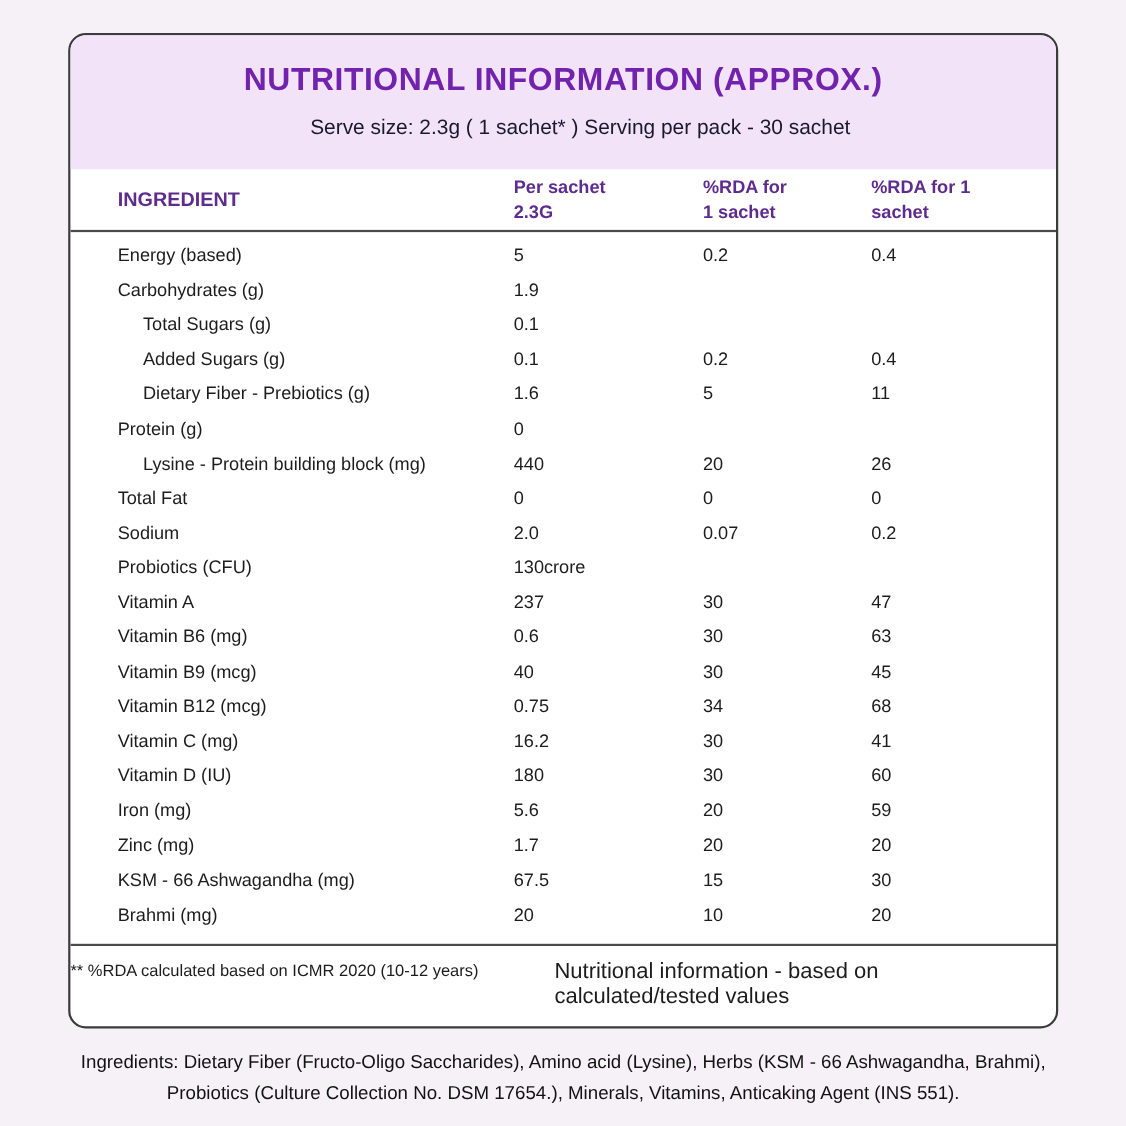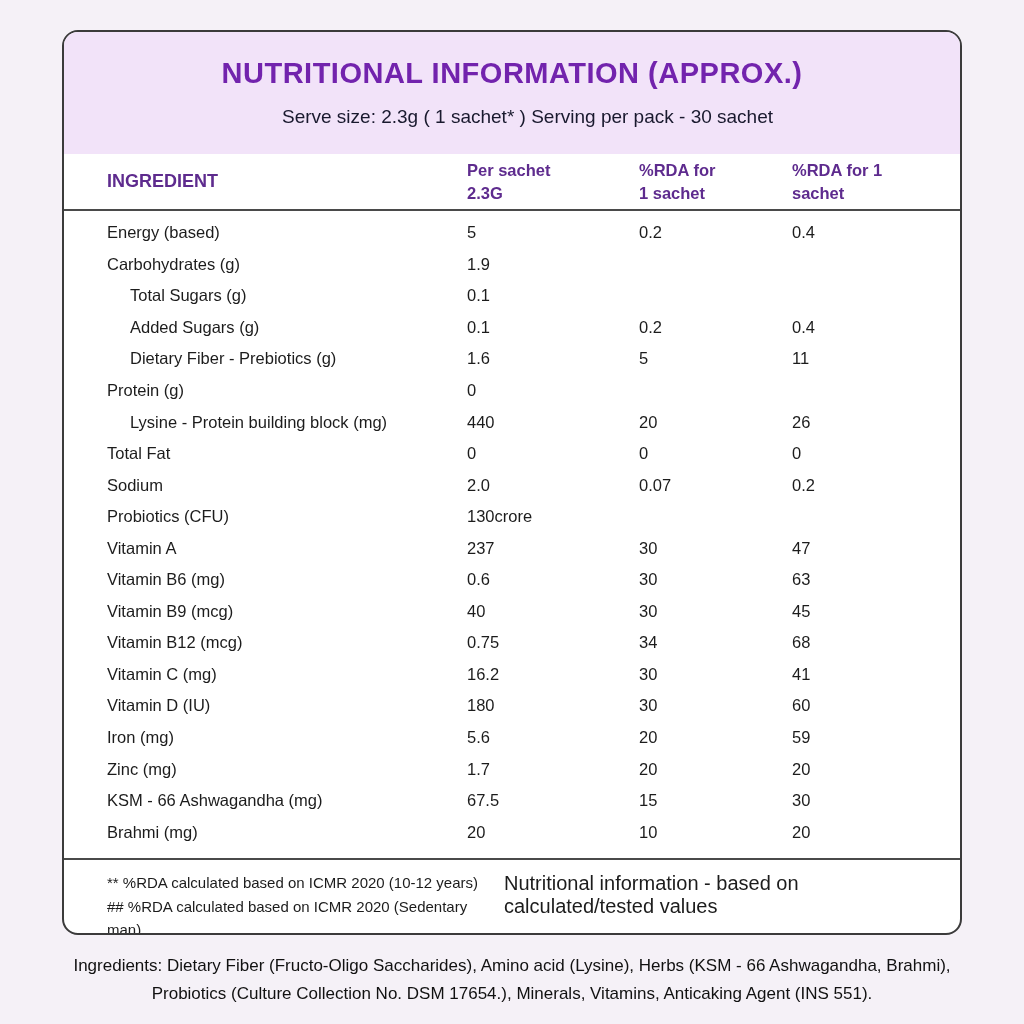--- a/index.html
+++ b/index.html
@@ -88,21 +88,20 @@
   .footnotes {
     height: 73px;
     flex: none;
     display: flex;
     box-sizing: border-box;
     padding-top: 11px;
   }
   .fn-left {
     width: 440px;
     flex: none;
-    padding-left: 43px;
     box-sizing: border-box;
     font-size: 15px;
     line-height: 23.5px;
     color: #1C1C1C;
   }
   .fn-right {
     flex: 1;
     display: flex;
     align-items: center;
     justify-content: center;
@@ -286,21 +285,20 @@
         <div class="cell label">Brahmi (mg)</div>
         <div class="cell">20</div>
         <div class="cell">10</div>
         <div class="cell">20</div>
       </div>
     </div>
 
     <div class="footnotes">
       <div class="fn-left">
         <div>** %RDA calculated based on ICMR 2020 (10-12 years)</div>
-        <div>## %RDA calculated based on ICMR 2020 (Sedentary man)</div>
       </div>
       <div class="fn-right">Nutritional information - based on calculated/tested values</div>
     </div>
 
   </div>
 
   <div class="ingredients">
     <div>Ingredients: Dietary Fiber (Fructo-Oligo Saccharides), Amino acid (Lysine), Herbs (KSM - 66 Ashwagandha, Brahmi),</div>
     <div>Probiotics (Culture Collection No. DSM 17654.), Minerals, Vitamins, Anticaking Agent (INS 551).</div>
   </div>

